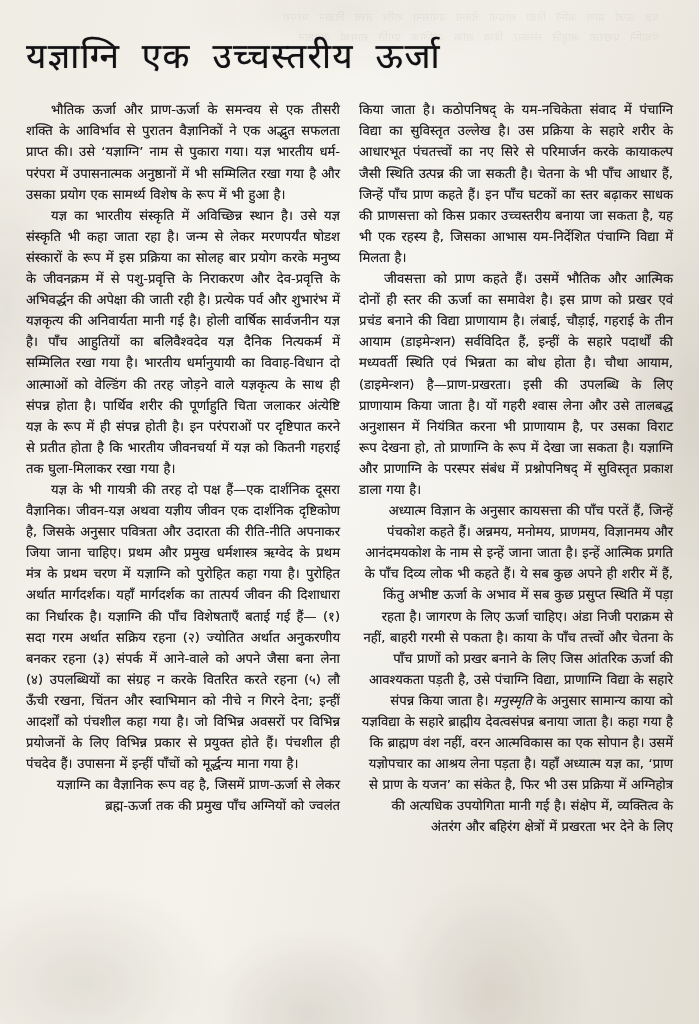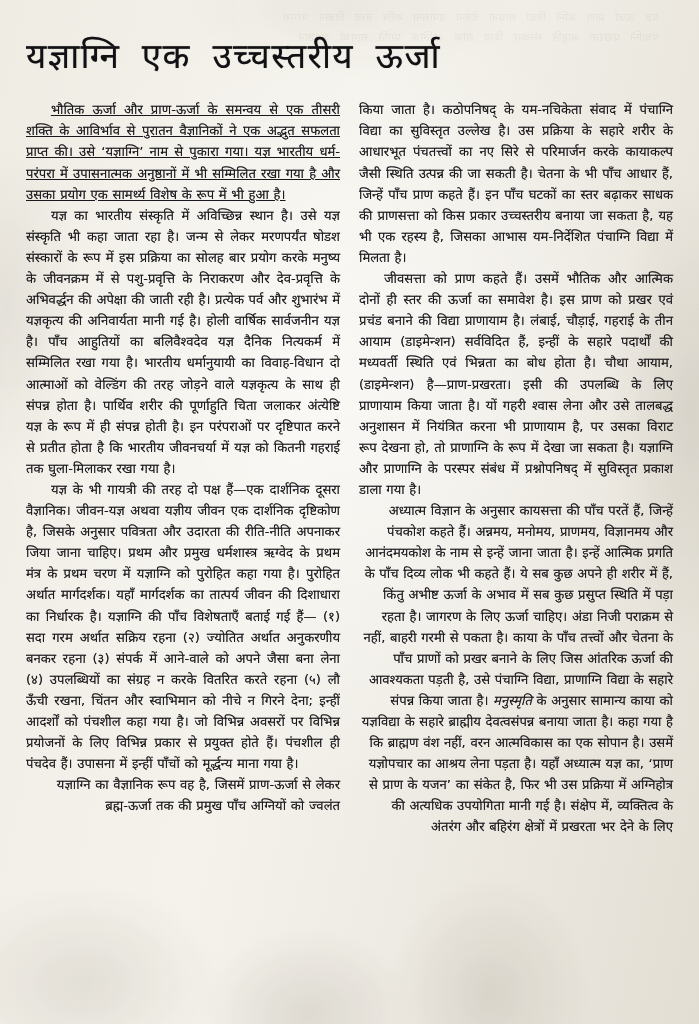--- a/index.html
+++ b/index.html
@@ -93,21 +93,20 @@
     word-spacing: 0.5px;
     color: #1a181c;
     text-shadow: 0 0 0.55px rgba(26,24,28,0.45);
     -webkit-font-smoothing: antialiased;
   }
   .col p + p {
     text-indent: 1.9em;
   }
   .col p.first {
     text-indent: 1.9em;
-    text-decoration: underline;
   }
   .col p:last-child {
     text-align: right;
   }
   em.book {
     font-style: italic;
   }
 </style>
 </head>
 <body>

